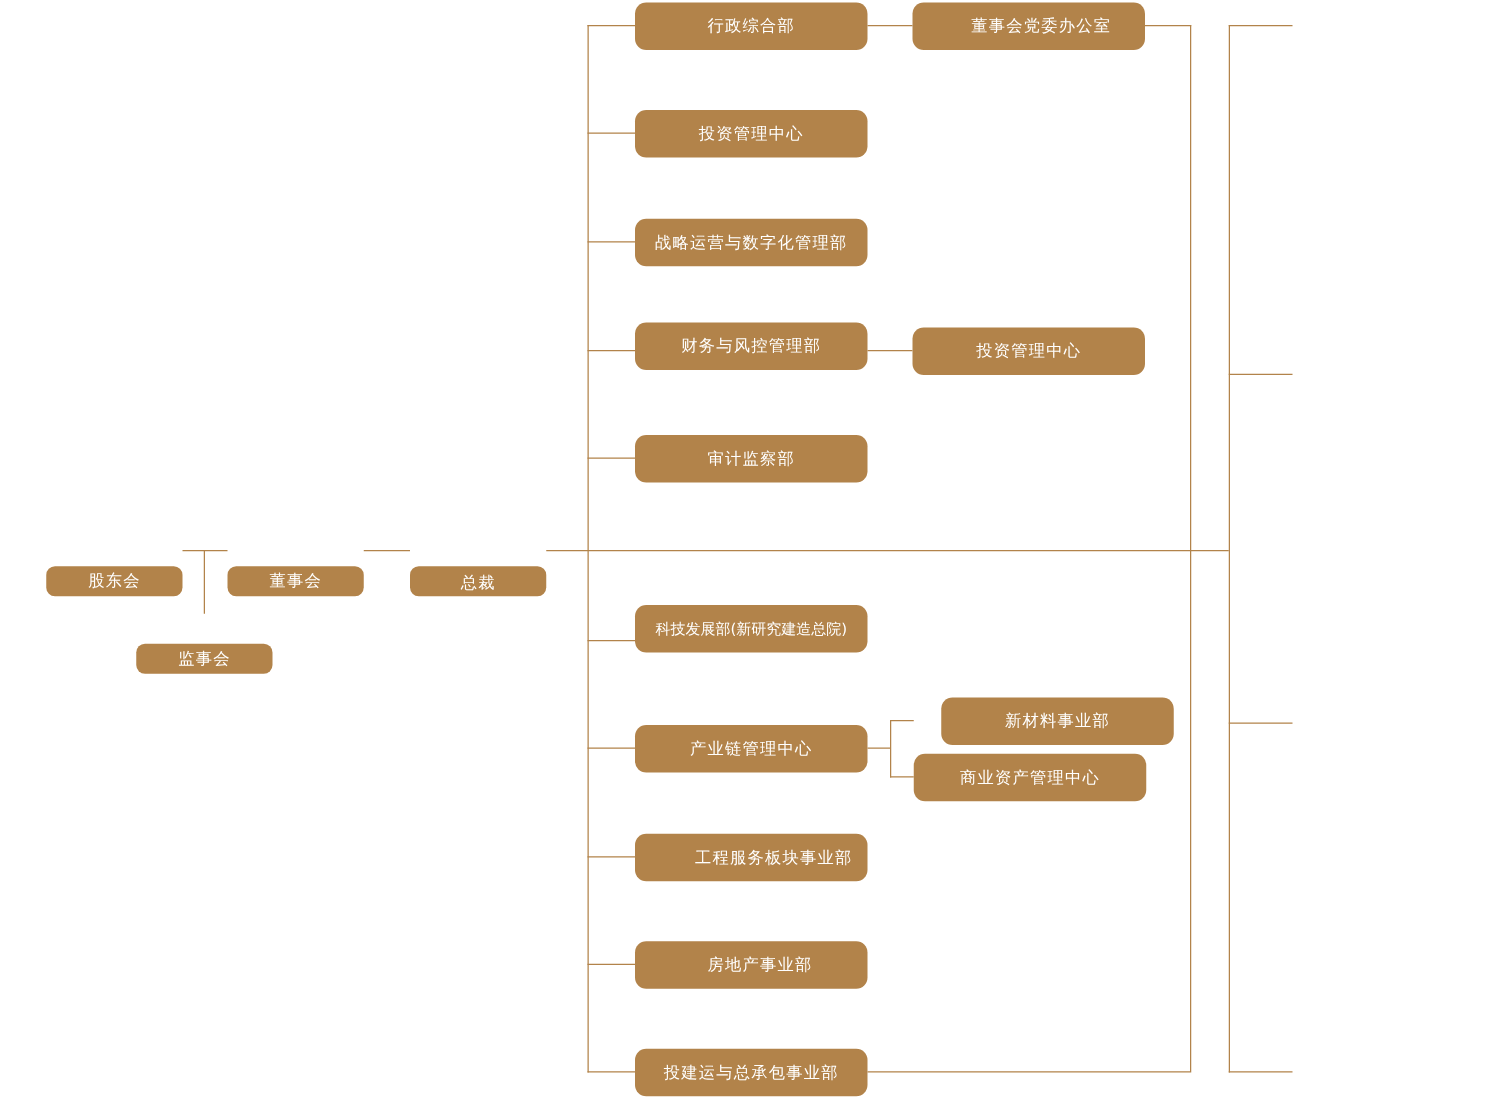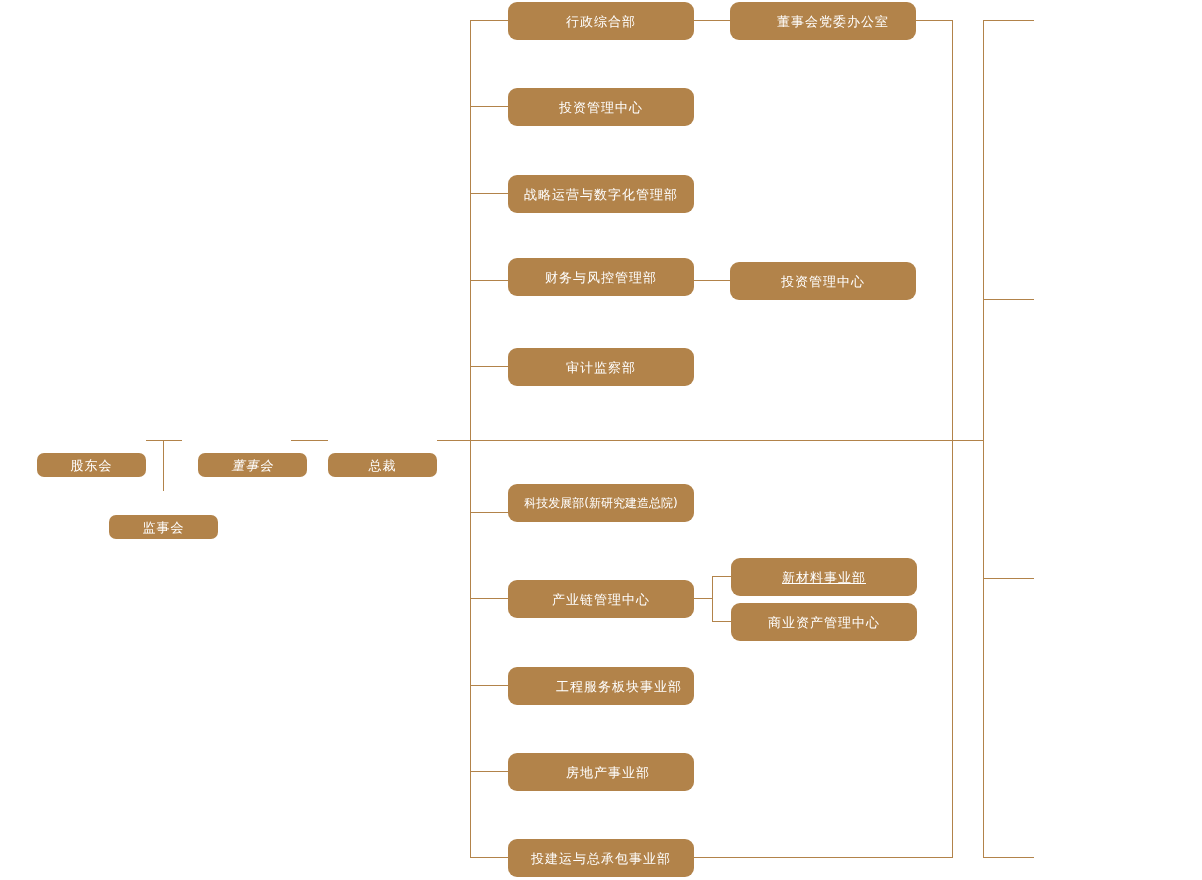--- a/index.html
+++ b/index.html
@@ -25,38 +25,38 @@
   .long{font-size:12px;letter-spacing:0;}
   .hline{position:absolute;height:1px;background:var(--line);}
   .vline{position:absolute;width:1px;background:var(--line);}
 </style>
 </head>
 <body>
 
 <div id="canvas">
 
   <div class="box small" style="left:37px;top:429px;">股东会</div>
-  <div class="box small" style="left:198px;top:429px;font-style:italic;">董事会</div>
+  <div class="box small" style="left:182px;top:429px;">董事会</div>
   <div class="box small" style="left:328px;top:429px;font-family:Liberation Serif, serif;">总裁</div>
   <div class="box small" style="left:109px;top:491px;">监事会</div>
 
   <div class="box dept" style="left:508px;top:2px;">行政综合部</div>
   <div class="box dept" style="left:508px;top:88px;">投资管理中心</div>
   <div class="box dept" style="left:508px;top:175px;">战略运营与数字化管理部</div>
   <div class="box dept" style="left:508px;top:258px;">财务与风控管理部</div>
   <div class="box dept" style="left:508px;top:348px;">审计监察部</div>
   <div class="box dept long" style="left:508px;top:484px;">科技发展部(新研究建造总院)</div>
   <div class="box dept" style="left:508px;top:580px;">产业链管理中心</div>
   <div class="box dept" style="left:508px;top:667px;padding-left:36px;">工程服务板块事业部</div>
   <div class="box dept" style="left:508px;top:753px;padding-left:14px;">房地产事业部</div>
   <div class="box dept" style="left:508px;top:839px;">投建运与总承包事业部</div>
 
   <div class="box dept" style="left:730px;top:2px;padding-left:20px;">董事会党委办公室</div>
   <div class="box dept" style="left:730px;top:262px;">投资管理中心</div>
-  <div class="box dept" style="left:731px;top:558px;text-decoration:underline;">新材料事业部</div>
+  <div class="box dept" style="left:753px;top:558px;">新材料事业部</div>
   <div class="box dept" style="left:731px;top:603px;">商业资产管理中心</div>
 
   <div class="hline" style="left:146px;top:440px;width:36px;"></div>
   <div class="hline" style="left:291px;top:440px;width:37px;"></div>
   <div class="vline" style="left:163px;top:440px;height:51px;"></div>
 
   <div class="hline" style="left:437px;top:440px;width:546px;"></div>
 
   <div class="vline" style="left:470px;top:20px;height:838px;"></div>
   <div class="hline" style="left:470px;top:20px;width:38px;"></div>

